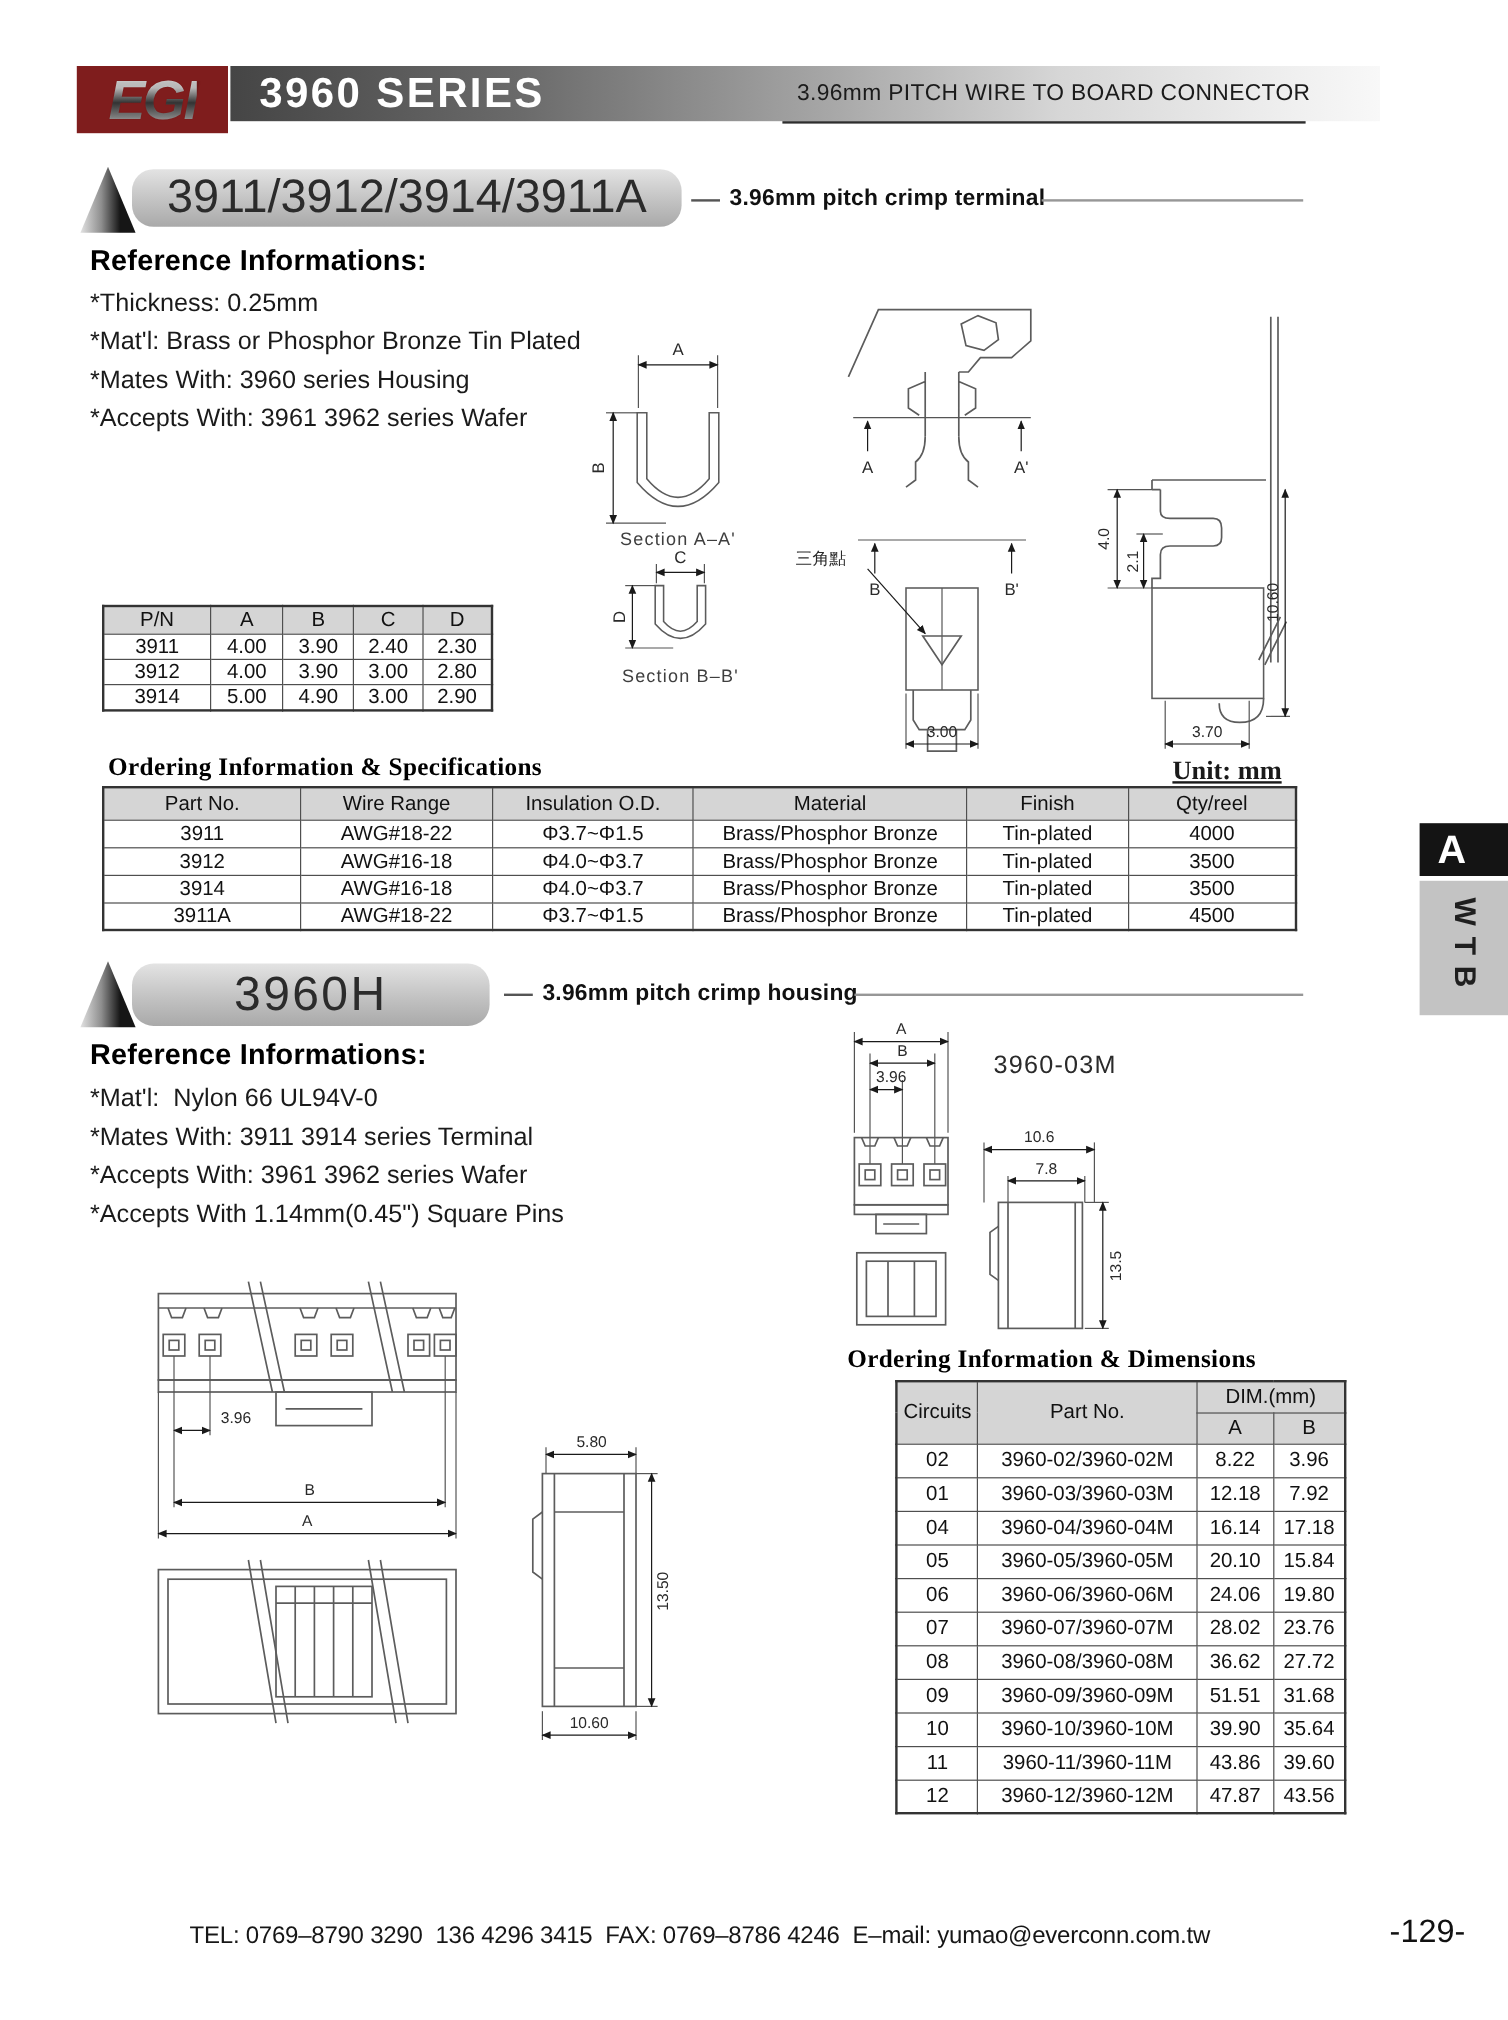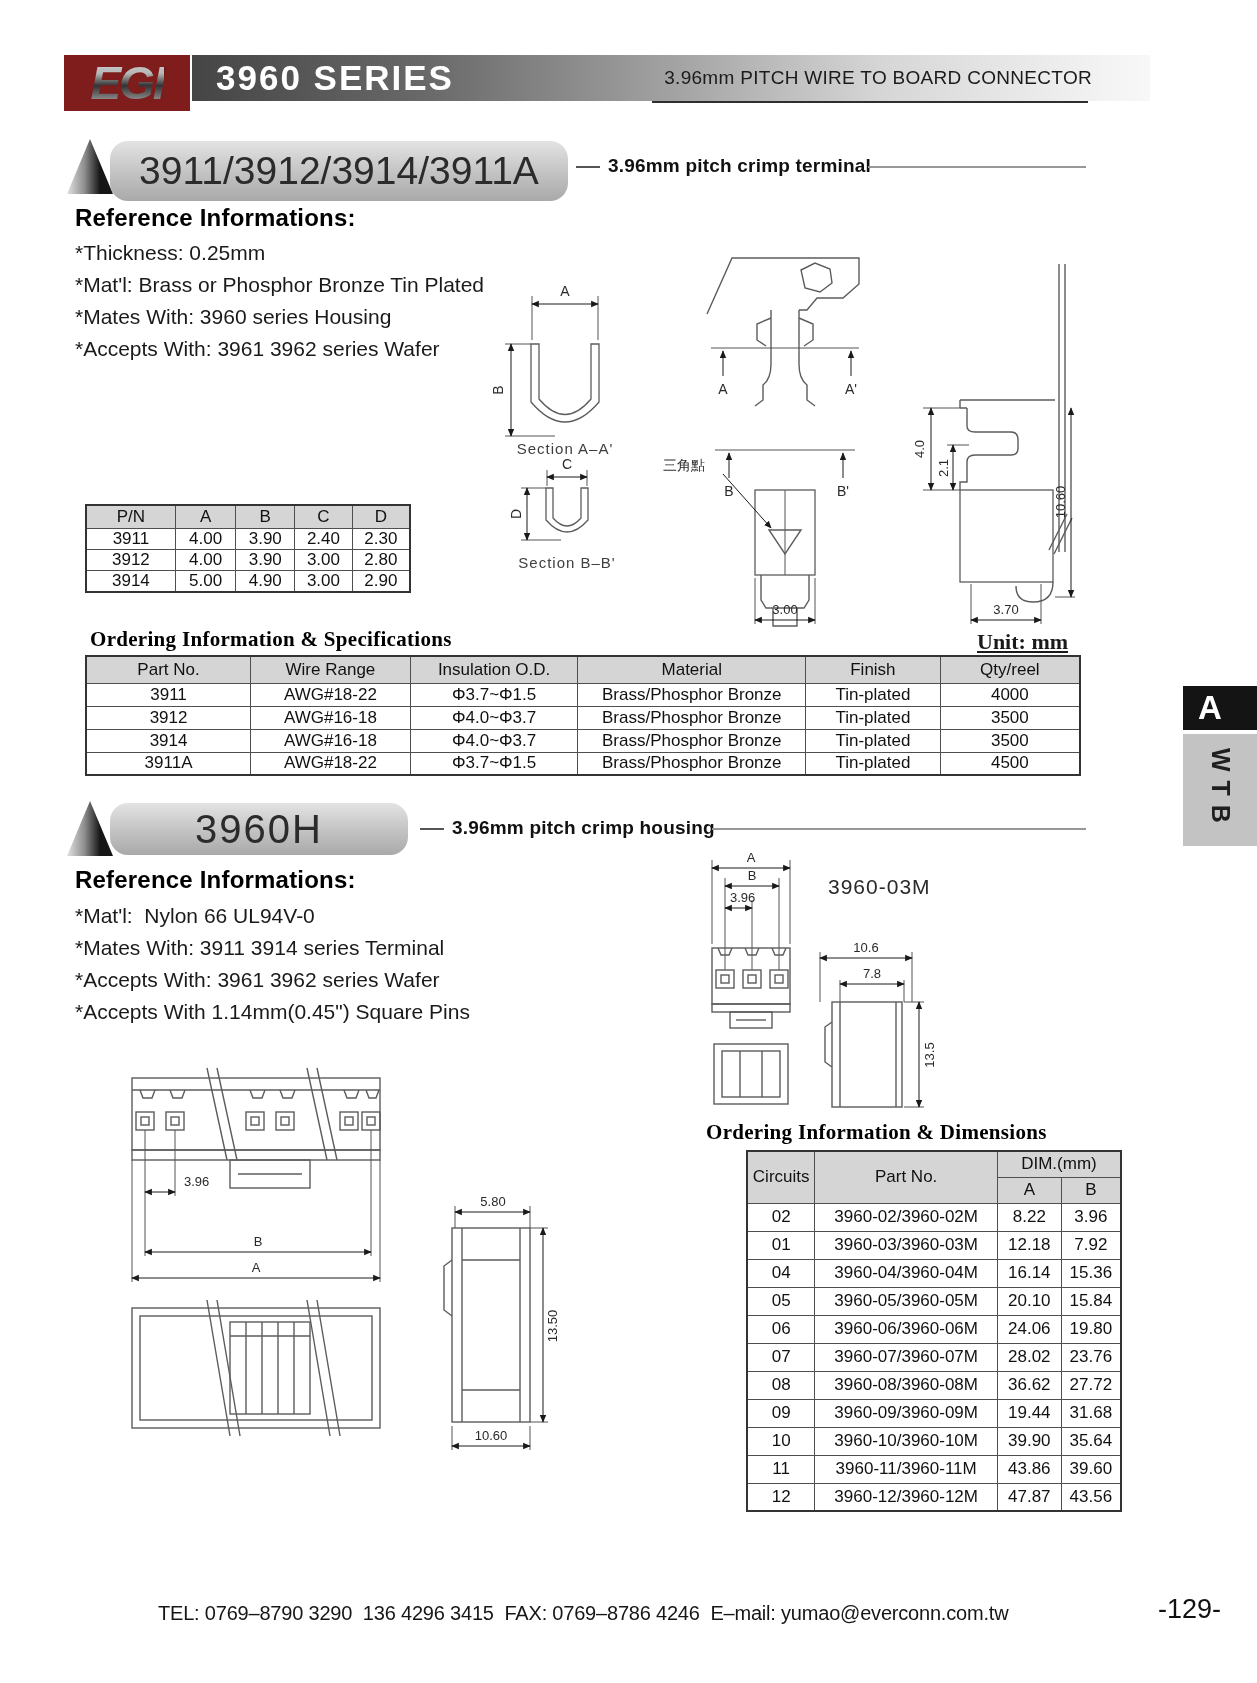--- a/index.html
+++ b/index.html
@@ -19,21 +19,21 @@
               background:linear-gradient(90deg,#454545 0%,#6a6a6a 25%,#a2a2a2 50%,#d6d6d6 72%,#efefef 92%,#f8f8f8 100%);
               display:flex;align-items:center;justify-content:space-between;padding:0 24px}
   .series-title{color:#fff;font-weight:800;font-size:35px;letter-spacing:2px}
   .header-subtitle{color:#1b1b1b;font-size:19px;letter-spacing:.3px;padding-right:34px}
   .header-underline{left:652px;top:101px;width:436px;height:2px;background:#2e2e2e}
 
   
   .pill{background:linear-gradient(180deg,#e3e3e3 0%,#c2c2c2 55%,#a9a9a9 100%);
         border-radius:18px;display:flex;align-items:center;justify-content:center;
         color:#2b2b2b;font-weight:500}
-  .pill1{left:110px;top:141px;width:458px;height:60px;font-size:39px;letter-spacing:0px}
+  .pill1{left:110px;top:141px;width:458px;height:48px;font-size:39px;letter-spacing:0px}
   .pill2{left:110px;top:803px;width:298px;height:52px;font-size:40px;letter-spacing:2px}
   .dash{height:2px;background:#555}
   .tagline{font-size:19px;font-weight:bold;color:#111;letter-spacing:.2px}
   .rule{height:2px;background:#979797}
 
   
   .ref-heading{font-size:24px;font-weight:bold;color:#000;letter-spacing:.2px}
   .ref-items div{font-size:21px;line-height:32px;color:#1a1a1a;white-space:pre}
 
   
@@ -471,21 +471,21 @@
           <td>01</td>
           <td>3960-03/3960-03M</td>
           <td>12.18</td>
           <td>7.92</td>
         </tr>
 
         <tr>
           <td>04</td>
           <td>3960-04/3960-04M</td>
           <td>16.14</td>
-          <td>15.36</td>
+          <td>17.18</td>
         </tr>
 
         <tr>
           <td>05</td>
           <td>3960-05/3960-05M</td>
           <td>20.10</td>
           <td>15.84</td>
         </tr>
 
         <tr>
@@ -505,21 +505,21 @@
         <tr>
           <td>08</td>
           <td>3960-08/3960-08M</td>
           <td>36.62</td>
           <td>27.72</td>
         </tr>
 
         <tr>
           <td>09</td>
           <td>3960-09/3960-09M</td>
-          <td>19.44</td>
+          <td>51.51</td>
           <td>31.68</td>
         </tr>
 
         <tr>
           <td>10</td>
           <td>3960-10/3960-10M</td>
           <td>39.90</td>
           <td>35.64</td>
         </tr>
 

